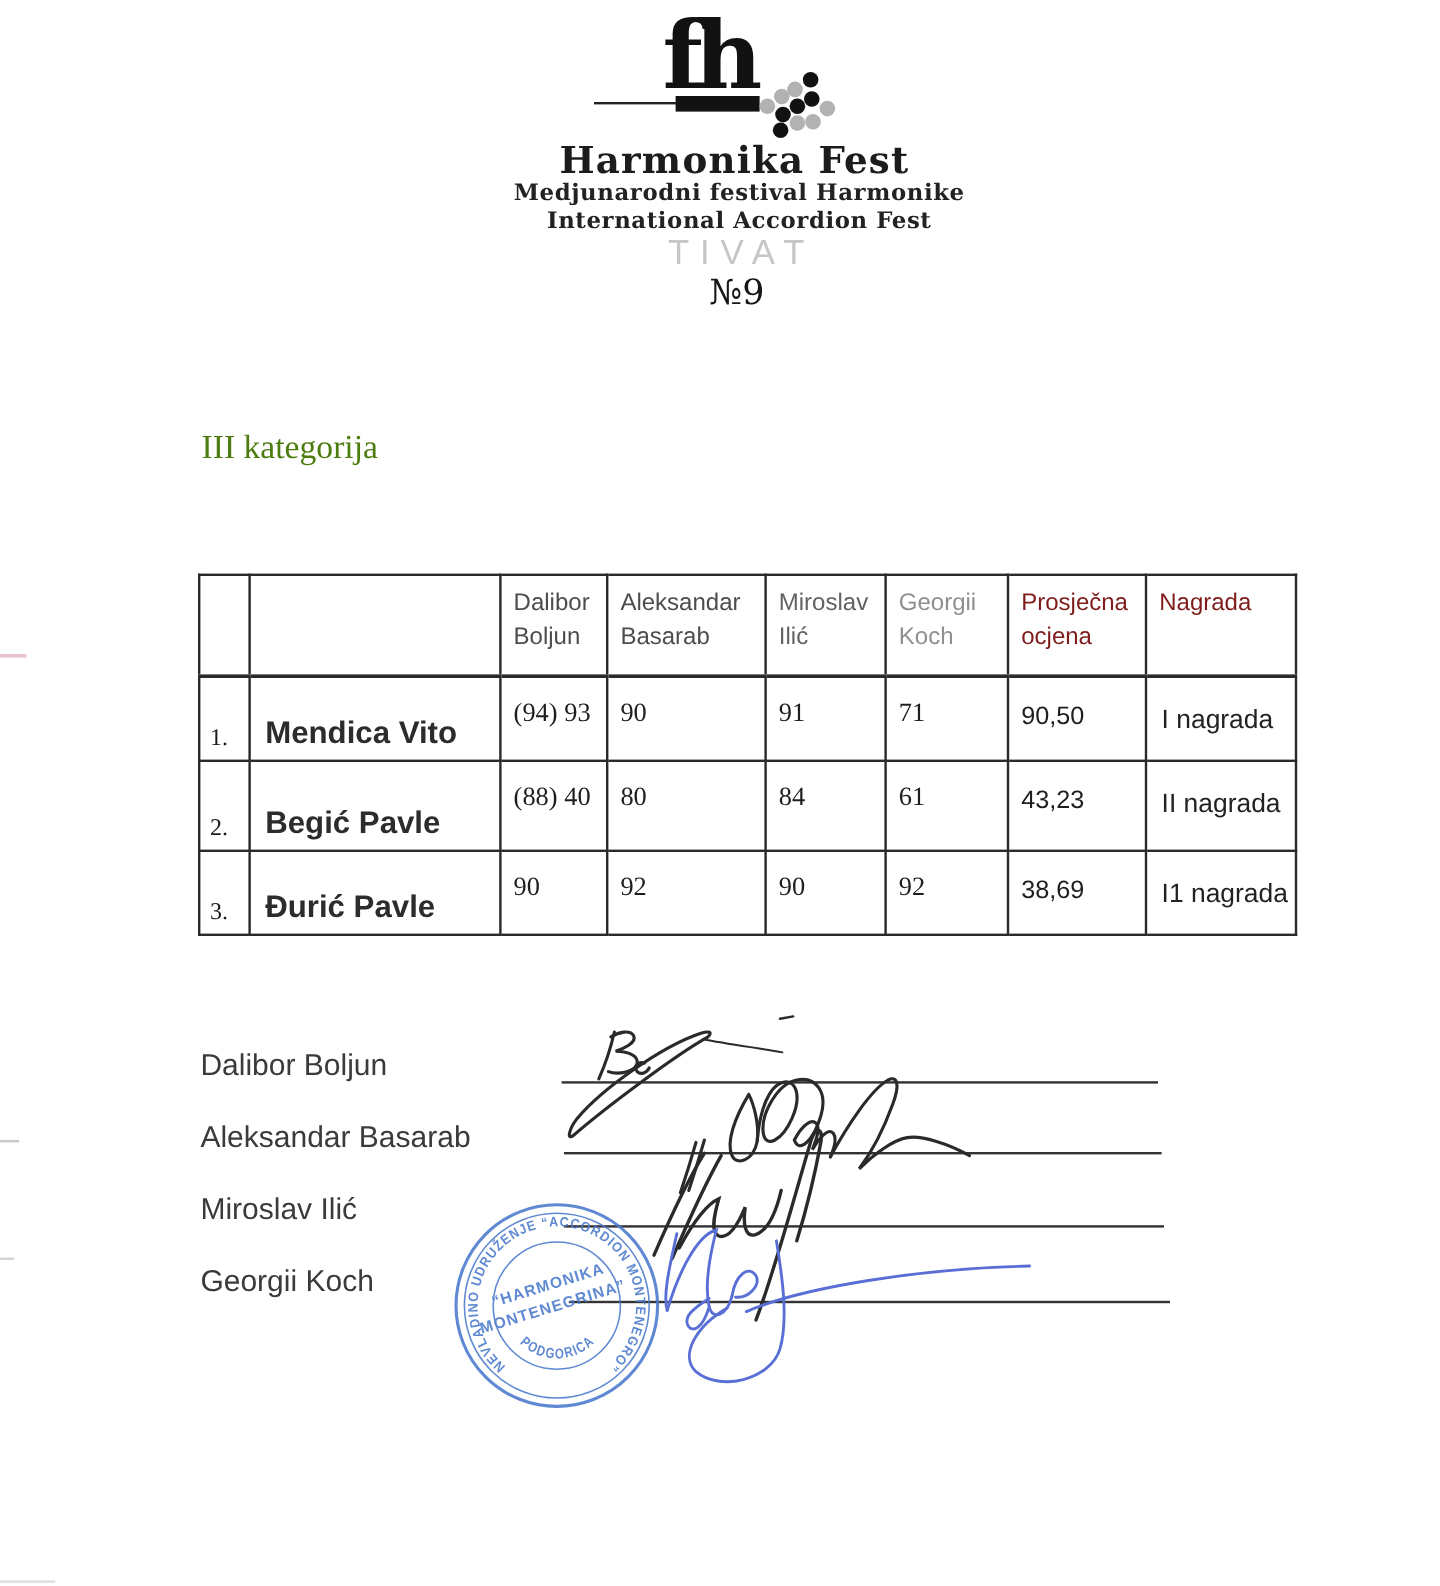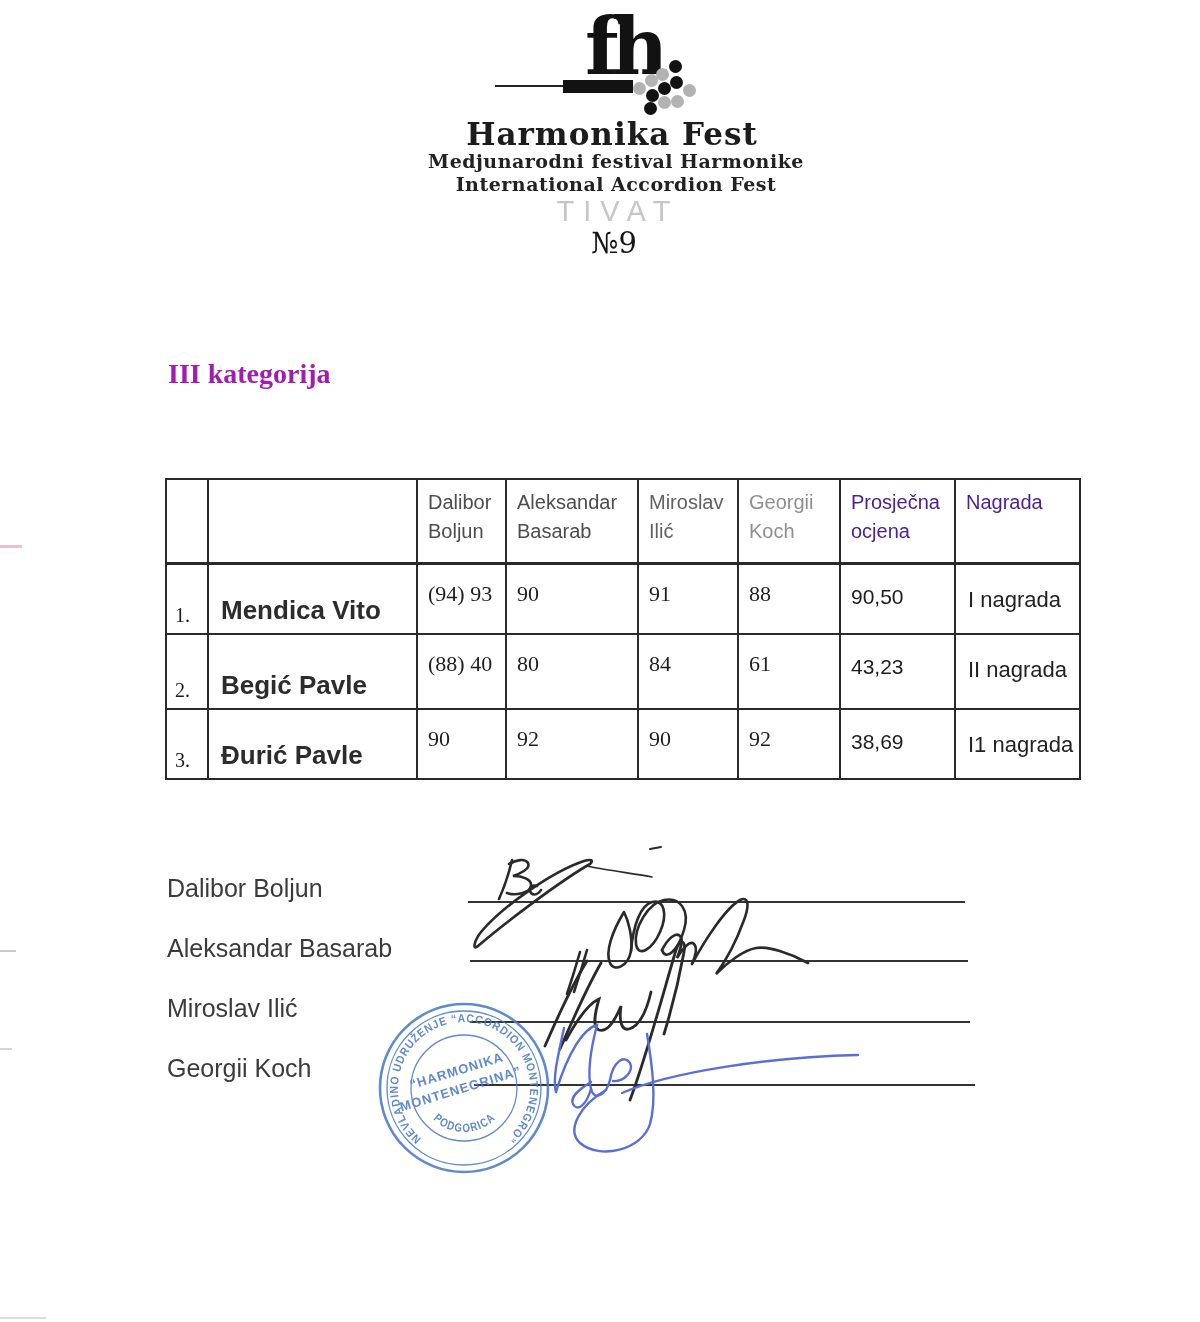--- a/index.html
+++ b/index.html
@@ -3,21 +3,21 @@
 <meta charset="utf-8">
 <style>
   html,body{margin:0;padding:0;}
   body{
     width:1200px;height:1322px;position:relative;background:#fff;overflow:hidden;
     font-family:"Liberation Sans",sans-serif;color:#1a1a1a;
   }
   
   .logo-wrap{position:absolute;left:0;top:0;width:1200px;}
   .logo-monogram{
-    position:absolute;left:585px;top:8px;
+    position:absolute;left:552px;top:8px;
     font-family:"DejaVu Serif",serif;font-size:78px;font-weight:700;
     letter-spacing:-7px;color:#121212;line-height:1;
   }
   .logo-baton-thin{position:absolute;left:495px;top:85px;width:72px;height:2px;background:#222;}
   .logo-baton{position:absolute;left:563px;top:80px;width:70px;height:13px;background:#121212;}
   .grape-dot{position:absolute;width:13px;height:13px;border-radius:50%;}
   .dot-k{background:#121212;}
   .dot-g{background:#b2b2b2;}
   .logo-title{
     position:absolute;left:0;top:116px;width:1224px;text-align:center;
@@ -36,38 +36,38 @@
     font-family:"Liberation Sans",sans-serif;font-size:29px;font-weight:500;
     color:#c6c6c6;letter-spacing:9px;
   }
   .logo-edition{
     position:absolute;left:0;top:226px;width:1228px;text-align:center;
     font-family:"DejaVu Serif",serif;font-size:29px;font-weight:500;color:#161616;
   }
   
   .section-title{
     position:absolute;left:168px;top:358px;
-    font-family:"Liberation Serif",serif;font-size:28px;font-weight:700;color:#a21caf;
+    font-family:"Liberation Serif",serif;font-size:28px;font-weight:400;color:#4d7c0f;
   }
   
   table.results{
     position:absolute;left:165px;top:478px;border-collapse:collapse;table-layout:fixed;
   }
   table.results th,table.results td{
     border:2px solid #2a2a2a;overflow:hidden;
   }
   table.results thead th{
     vertical-align:top;text-align:left;padding:8px 6px 0 10px;
     font-family:"Liberation Sans",sans-serif;font-size:20px;font-weight:400;line-height:1.45;
   }
   table.results thead tr{height:84px;}
   th.j0,th.j1{color:#4d4d4d;}
   th.j2{color:#626262;}
   th.j3{color:#8f8f8f;}
-  th.c-avg,th.c-prize{font-weight:700;color:#4c1d95;border-bottom:3px solid #2a2a2a;}
+  th.c-avg,th.c-prize{font-weight:700;color:#7f1d1d;border-bottom:3px solid #2a2a2a;}
   table.results thead th{border-bottom:3px solid #2a2a2a;}
   td.num{
     vertical-align:bottom;padding:0 0 6px 8px;
     font-family:"Liberation Serif",serif;font-size:20px;color:#1b1b1b;
   }
   td.name{
     vertical-align:bottom;padding:12px 0 7px 12px;
     font-family:"Liberation Sans",sans-serif;font-size:26px;font-weight:700;color:#2c2c2c;
   }
   td.score{
@@ -147,21 +147,21 @@
       <th class="c-prize">Nagrada</th>
     </tr>
   </thead>
   <tbody>
     <tr class="r0">
       <td class="num">1.</td>
       <td class="name">Mendica Vito</td>
       <td class="score">(94) 93</td>
       <td class="score">90</td>
       <td class="score">91</td>
-      <td class="score">88</td>
+      <td class="score">71</td>
       <td class="avg">90,50</td>
       <td class="prize">I nagrada</td>
     </tr>
     <tr class="r1">
       <td class="num">2.</td>
       <td class="name">Begić Pavle</td>
       <td class="score">(88) 40</td>
       <td class="score">80</td>
       <td class="score">84</td>
       <td class="score">61</td>

